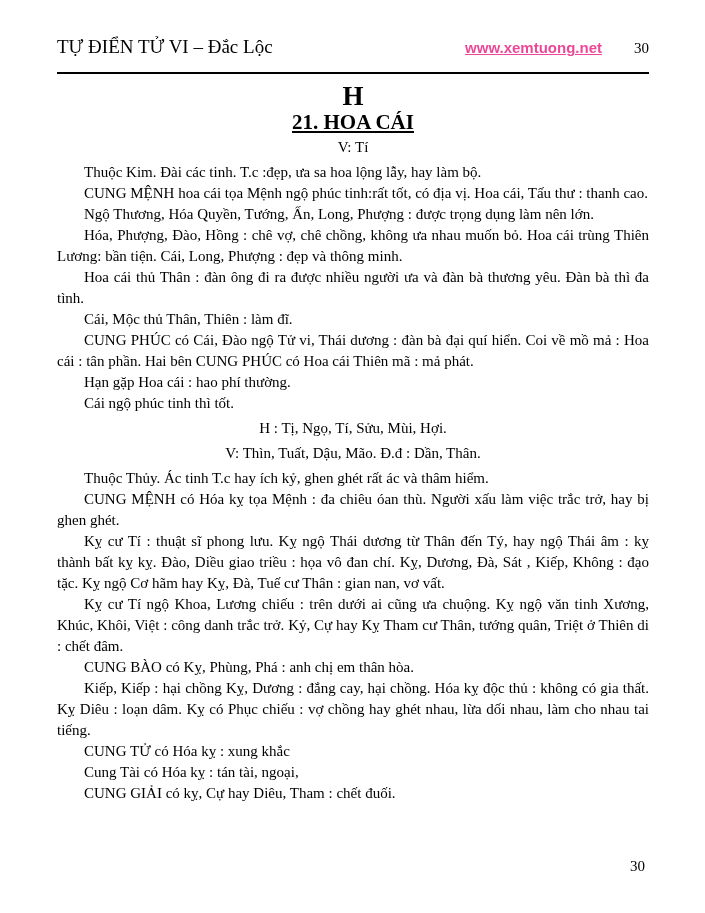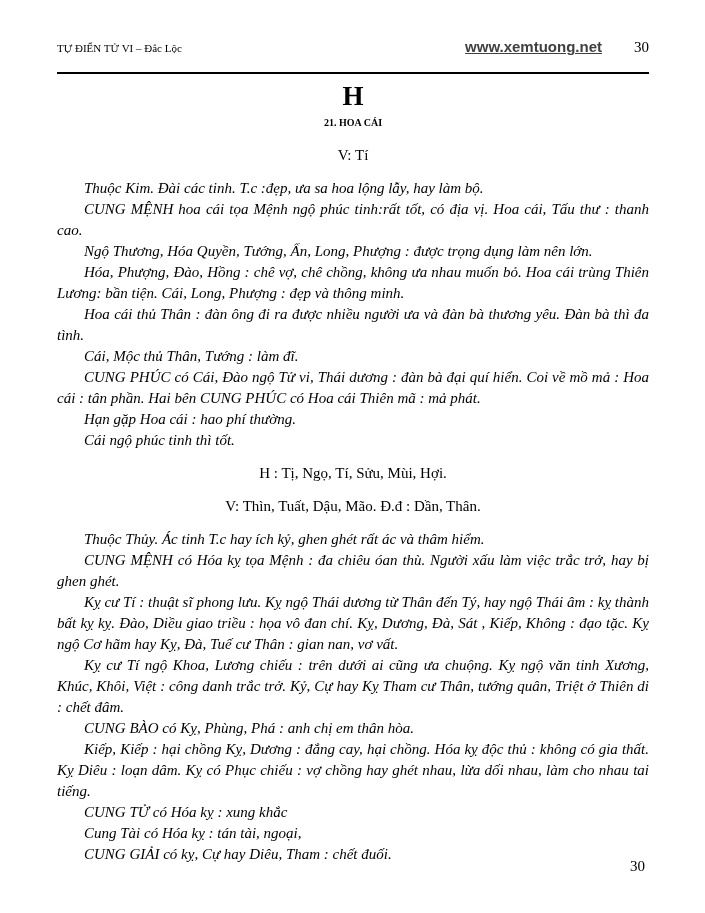--- a/index.html
+++ b/index.html
@@ -12,57 +12,57 @@
     color: #000000;
     font-size: 15px;
     line-height: 21px;
     overflow: hidden;
   }
   .header {
     display: flex;
     justify-content: space-between;
     align-items: baseline;
   }
-  .hdr-title { font-size: 11px; white-space: nowrap; }
+  .hdr-title { font-size: 19px; white-space: nowrap; }
   .hdr-right { display: flex; align-items: baseline; gap: 32px; }
   .hdr-link {
     font-family: "Liberation Sans", sans-serif;
     font-weight: bold;
     font-size: 15px;
-    color: #404040;
+    color: #ec4899;
     text-decoration: underline;
     cursor: pointer;
   }
   .hdr-page { font-size: 15px; }
   .rule {
     border: none;
     border-top: 2px solid #000000;
     margin: 13px 0 0 0;
   }
   .letter {
     text-align: center;
     font-weight: bold;
     font-size: 27px;
     line-height: 30px;
     margin: 7px 0 0 0;
   }
   .sec-head {
     text-align: center;
     font-weight: bold;
-    font-size: 10px;
+    font-size: 21px;
     line-height: 21px;
     margin: 1px 0 0 0;
+    text-decoration: underline;
   }
   .sec-head.second { margin-top: 4px; }
-  .sec-sub { text-align: center; margin: 12px; }
+  .sec-sub { text-align: center; margin: 4px; }
   .para {
     margin: 0;
     text-indent: 27px;
     text-align: justify;
-    font-style: italic;
   }
   .footer-page {
     position: absolute;
     right: 60px;
     bottom: 36px;
     font-size: 15px;
   }
 </style>
 </head>
 <body>
@@ -82,21 +82,21 @@
   <div class="letter">H</div>
 
   <div class="sec-head">21. HOA CÁI</div>
   <p class="sec-sub">V: Tí</p>
 
   <p class="para">Thuộc Kim. Đài các tinh. T.c :đẹp, ưa sa hoa lộng lẫy, hay làm bộ.</p>
   <p class="para">CUNG MỆNH hoa cái tọa Mệnh ngộ phúc tinh:rất tốt, có địa vị. Hoa cái, Tấu thư : thanh cao.</p>
   <p class="para">Ngộ Thương, Hóa Quyền, Tướng, Ấn, Long, Phượng : được trọng dụng làm nên lớn.</p>
   <p class="para">Hóa, Phượng, Đào, Hồng : chê vợ, chê chồng, không ưa nhau muốn bỏ. Hoa cái trùng Thiên Lương: bần tiện. Cái, Long, Phượng : đẹp và thông minh.</p>
   <p class="para">Hoa cái thủ Thân : đàn ông đi ra được nhiều người ưa và đàn bà thương yêu. Đàn bà thì đa tình.</p>
-  <p class="para">Cái, Mộc thủ Thân, Tướng : làm đĩ.</p>
+  <p class="para">Cái, Mộc thủ Thân, Thiên : làm đĩ.</p>
   <p class="para">CUNG PHÚC có Cái, Đào ngộ Tử vi, Thái dương : đàn bà đại quí hiển. Coi về mồ mả : Hoa cái : tân phần. Hai bên CUNG PHÚC có Hoa cái Thiên mã : mả phát.</p>
   <p class="para">Hạn gặp Hoa cái : hao phí thường.</p>
   <p class="para">Cái ngộ phúc tinh thì tốt.</p>
 
   <p class="sec-sub">H : Tị, Ngọ, Tí, Sửu, Mùi, Hợi.</p>
   <p class="sec-sub">V: Thìn, Tuất, Dậu, Mão. Đ.đ : Dần, Thân.</p>
 
   <p class="para">Thuộc Thủy. Ác tinh T.c hay ích kỷ, ghen ghét rất ác và thâm hiểm.</p>
   <p class="para">CUNG MỆNH có Hóa kỵ tọa Mệnh : đa chiêu óan thù. Người xấu làm việc trắc trở, hay bị ghen ghét.</p>
   <p class="para">Kỵ cư Tí : thuật sĩ phong lưu. Kỵ ngộ Thái dương từ Thân đến Tý, hay ngộ Thái âm : kỵ thành bất kỵ kỵ. Đào, Diều giao triều : họa vô đan chí. Kỵ, Dương, Đà, Sát , Kiếp, Không : đạo tặc. Kỵ ngộ Cơ hãm hay Kỵ, Đà, Tuế cư Thân : gian nan, vơ vất.</p>

